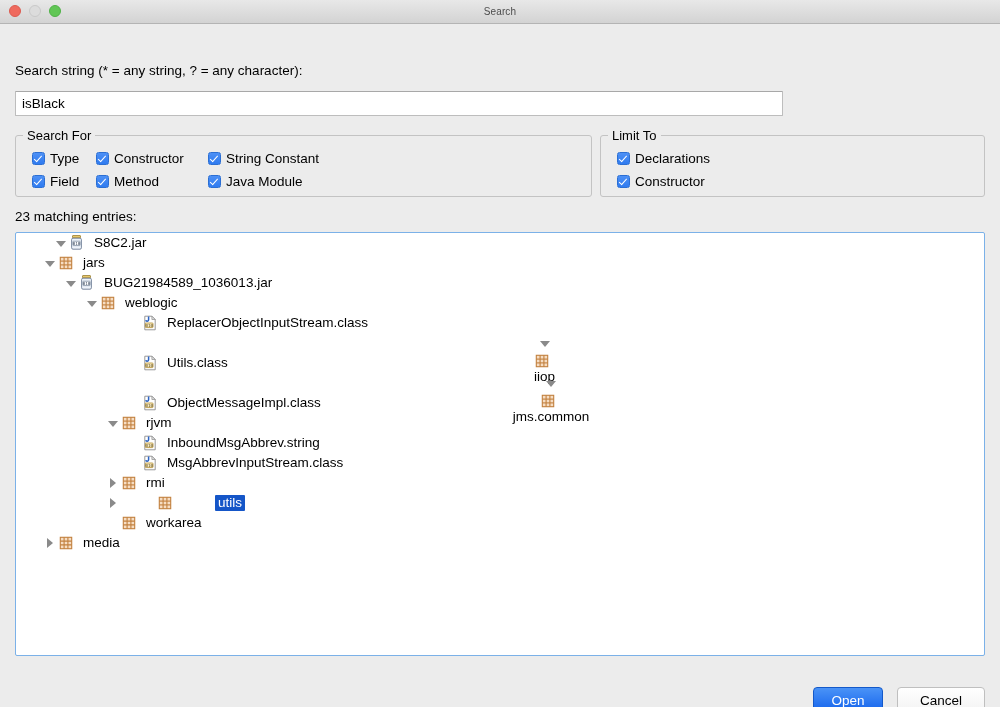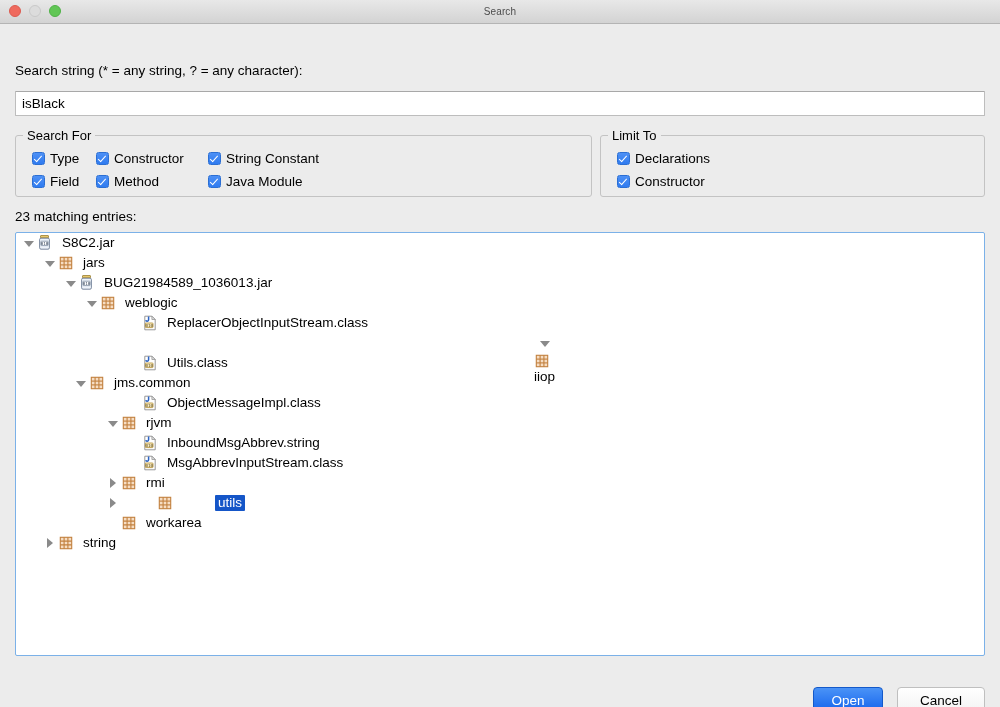--- a/index.html
+++ b/index.html
@@ -63,21 +63,21 @@
     left: 15px;
     top: 39px;
     font-size: 13.5px;
     color: #000;
   }
 
   #search-input {
     position: absolute;
     left: 15px;
     top: 67px;
-    width: 970px;
+    width: 768px;
     height: 25px;
     box-sizing: border-box;
     background: #ffffff;
     border: 1px solid #bdbdbd;
     border-top-color: #a8a8a8;
     border-radius: 1px;
     font-family: "Liberation Sans", sans-serif;
     font-size: 13.5px;
     color: #000;
     padding: 0 6px;
@@ -322,21 +322,21 @@
     <div class="cbitem cbrow" id="cb-references">
       <span class="cbox"></span>
       <span class="cblabel">Constructor</span>
     </div>
   </div>
 
   <div id="matching-label">23 matching entries:</div>
 
   <div id="tree-panel">
     <div id="tree-rows">
-        <div class="tree-row" style="padding-left: 5px;">
+        <div class="tree-row" style="padding-left: 5px; margin-left: 32px;">
           <span class="twisty down"></span>
           <span class="tree-icon"><svg width="17" height="16" viewBox="0 0 17 16">
               <rect x="3.5" y="0.5" width="8" height="2.4" rx="0.5" fill="#e8c86a" stroke="#9b7f31" stroke-width="0.8"></rect>
               <rect x="2.6" y="3.2" width="9.8" height="11" rx="1.4" fill="#eef3fa" stroke="#6c7c93" stroke-width="0.9"></rect>
               <rect x="3.9" y="6.2" width="7.2" height="4.4" rx="0.6" fill="#ffffff" stroke="#6c7c93" stroke-width="0.7"></rect>
               <text x="7.5" y="9.9" font-size="4.1" font-family="DejaVu Sans Mono, monospace" fill="#2b3b52" text-anchor="middle">010</text>
             </svg></span>
           <span class="tree-label">S8C2.jar</span>
         </div>
         <div class="tree-row" style="padding-left: 26px;">
@@ -397,21 +397,21 @@
           <span class="twisty"></span>
           <span class="tree-icon"><svg width="17" height="16" viewBox="0 0 17 16">
               <path d="M2.8 1.2 h7.1 l3.3 3.3 v10.3 h-10.4 z" fill="#ffffff" stroke="#8d8d8d" stroke-width="0.9"></path>
               <path d="M9.9 1.2 v3.3 h3.3 z" fill="#e2e2e2" stroke="#8d8d8d" stroke-width="0.7"></path>
               <path d="M6.6 1.6 v3.2 a1.5 1.5 0 0 1 -2.9 0.4" fill="none" stroke="#2a62c4" stroke-width="1.5"></path>
               <rect x="3.4" y="8.0" width="7.6" height="4.6" rx="0.7" fill="#fdf0c4" stroke="#b08b2e" stroke-width="0.8"></rect>
               <text x="7.2" y="11.8" font-size="4.1" font-family="DejaVu Sans Mono, monospace" fill="#4a3a10" text-anchor="middle">010</text>
             </svg></span>
           <span class="tree-label">Utils.class</span>
         </div>
-        <div class="tree-row" style="padding-left: 57px;">
+        <div class="tree-row" style="padding-left: 102px; flex-direction: column;">
           <span class="twisty down"></span>
           <span class="tree-icon"><svg width="17" height="16" viewBox="0 0 17 16">
               <rect x="2.3" y="2.3" width="11.4" height="11.4" fill="#f6ddc3" stroke="#c2813f" stroke-width="1.1"></rect>
               <line x1="6.1" y1="2.3" x2="6.1" y2="13.7" stroke="#c2813f" stroke-width="1.1"></line>
               <line x1="9.9" y1="2.3" x2="9.9" y2="13.7" stroke="#c2813f" stroke-width="1.1"></line>
               <line x1="2.3" y1="6.1" x2="13.7" y2="6.1" stroke="#c2813f" stroke-width="1.1"></line>
               <line x1="2.3" y1="9.9" x2="13.7" y2="9.9" stroke="#c2813f" stroke-width="1.1"></line>
             </svg></span>
           <span class="tree-label">jms.common</span>
         </div>
@@ -494,21 +494,21 @@
         </div>
         <div class="tree-row" style="padding-left: 26px;">
           <span class="twisty right"></span>
           <span class="tree-icon"><svg width="17" height="16" viewBox="0 0 17 16">
               <rect x="2.3" y="2.3" width="11.4" height="11.4" fill="#f6ddc3" stroke="#c2813f" stroke-width="1.1"></rect>
               <line x1="6.1" y1="2.3" x2="6.1" y2="13.7" stroke="#c2813f" stroke-width="1.1"></line>
               <line x1="9.9" y1="2.3" x2="9.9" y2="13.7" stroke="#c2813f" stroke-width="1.1"></line>
               <line x1="2.3" y1="6.1" x2="13.7" y2="6.1" stroke="#c2813f" stroke-width="1.1"></line>
               <line x1="2.3" y1="9.9" x2="13.7" y2="9.9" stroke="#c2813f" stroke-width="1.1"></line>
             </svg></span>
-          <span class="tree-label">string</span>
+          <span class="tree-label">media</span>
         </div>
       </div>
   </div>
 
   <button class="btn" id="btn-open">Open</button>
   <button class="btn" id="btn-cancel">Cancel</button>
 
 </div>
 
 </body></html>

